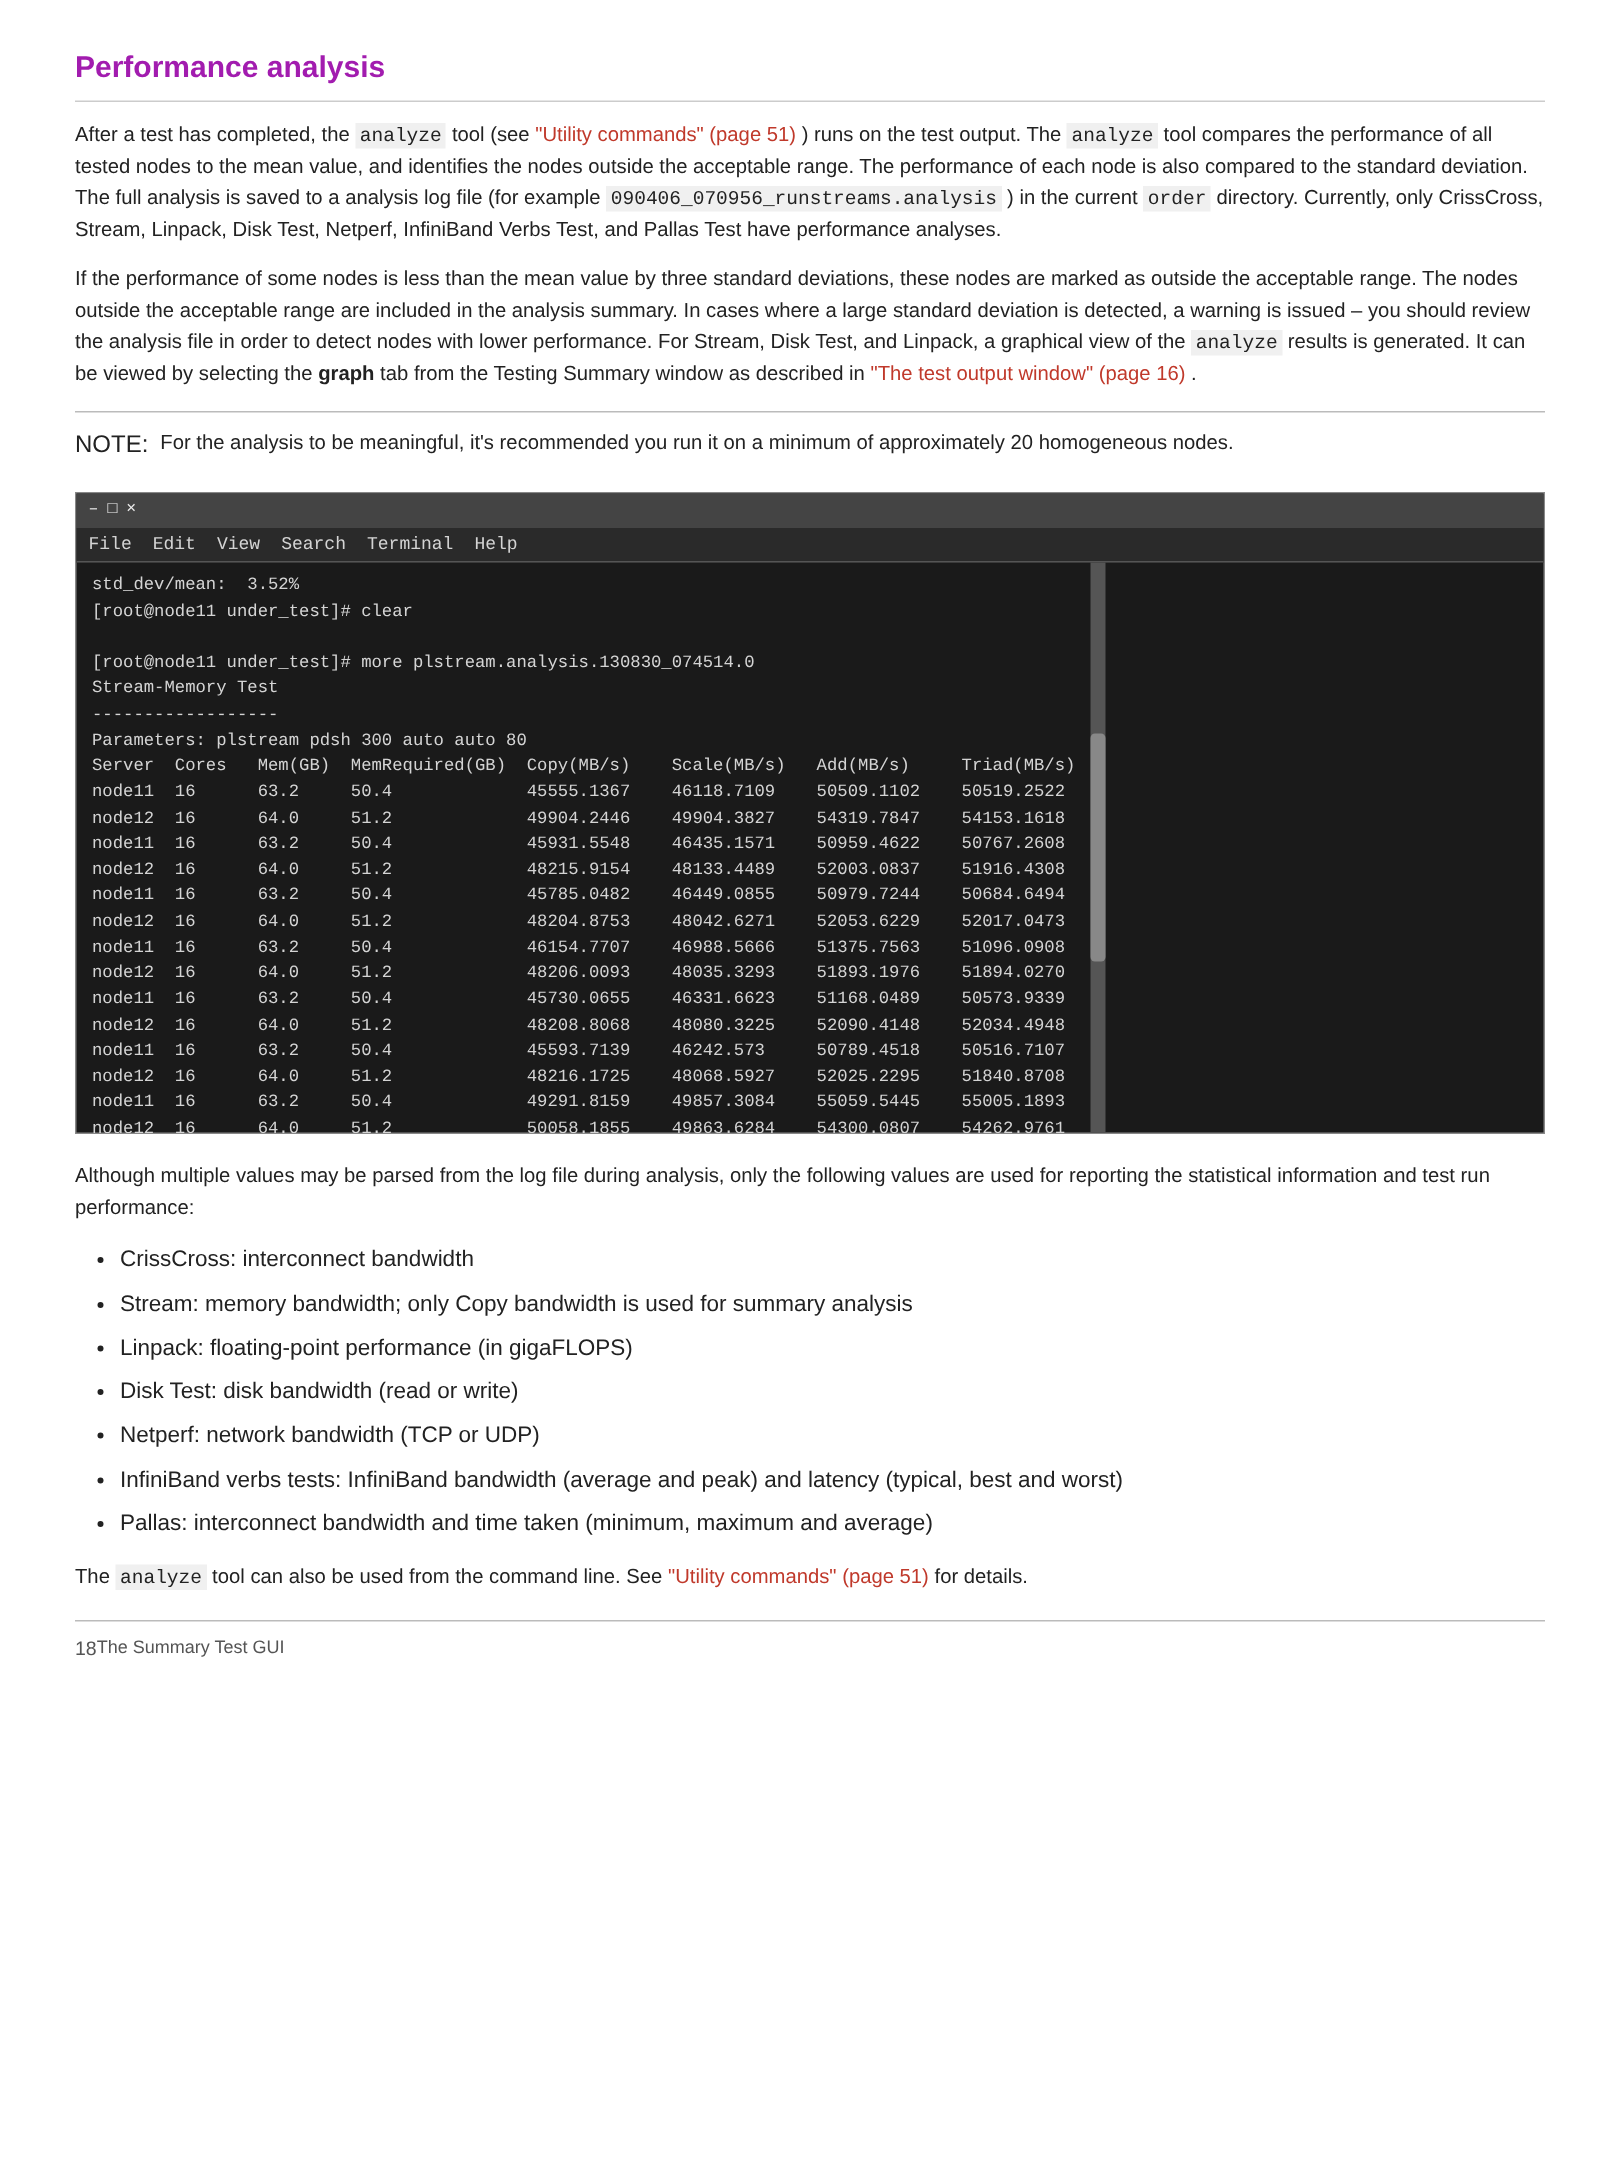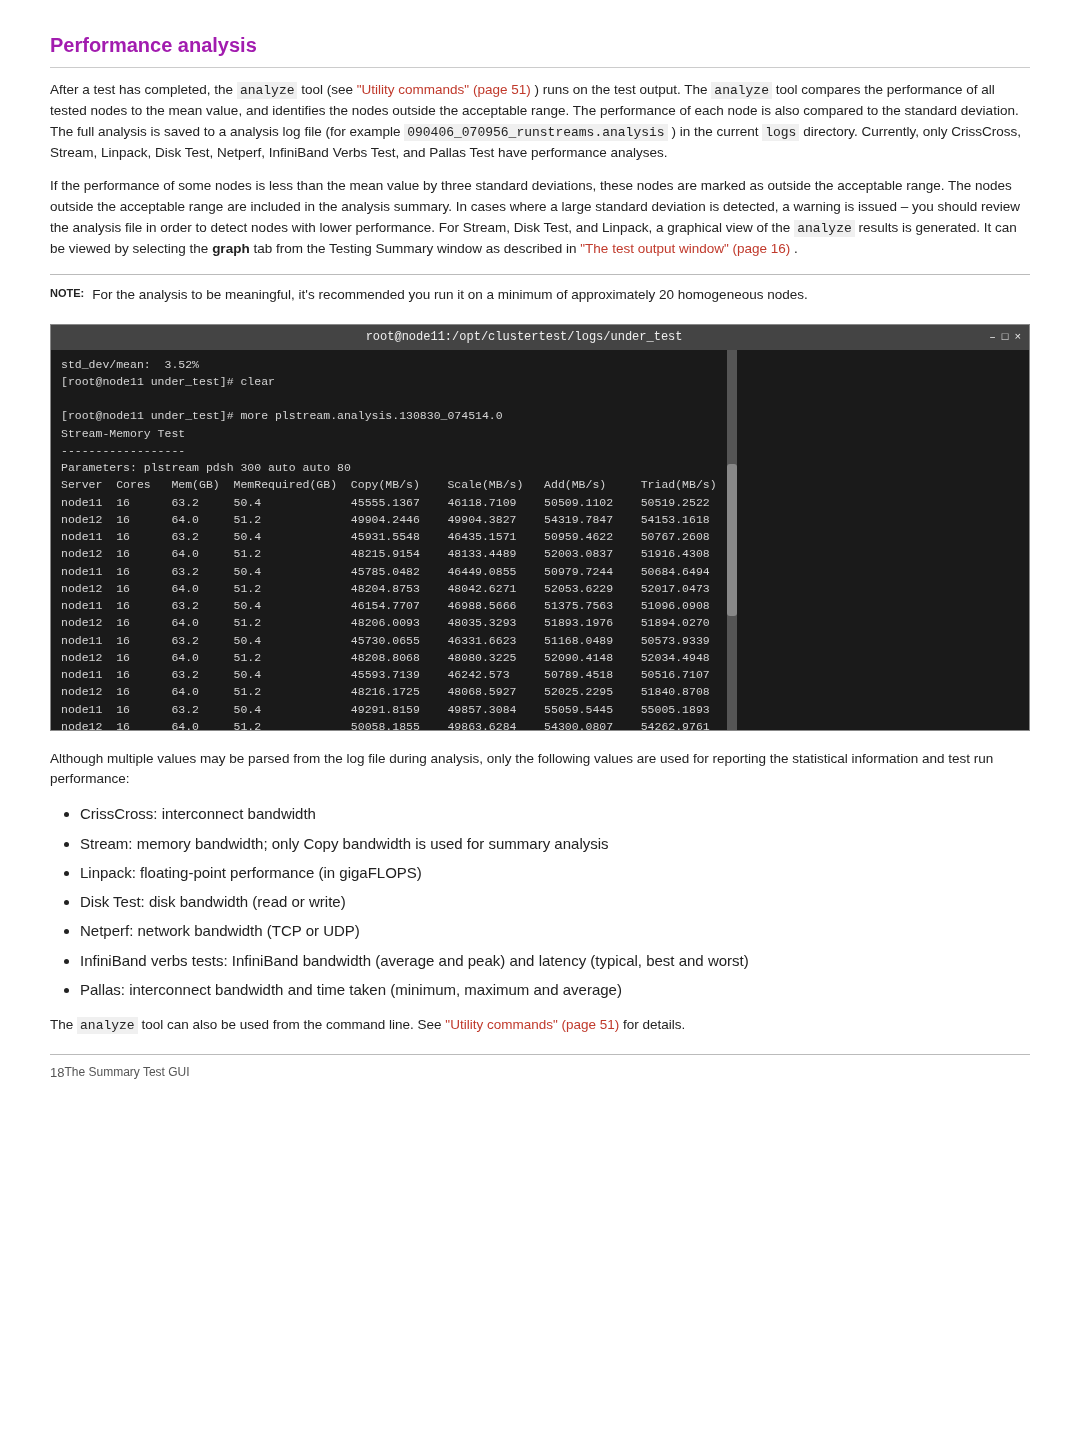--- a/index.html
+++ b/index.html
@@ -34,22 +34,22 @@
       text-decoration: none;
     }
     .note-block {
       display: flex;
       gap: 8px;
       margin: 14px 0;
       border-top: 1px solid #bbb;
       padding-top: 10px;
     }
     .note-label {
-      font-weight: bold;
-      font-size: 11px;
+      font-weight: normal;
+      font-size: 16px;
       color: #222;
       white-space: nowrap;
     }
     .note-text {
       font-size: 13.5px;
     }
     
     .terminal-wrapper {
       border: 1px solid #888;
       margin: 18px 0 18px 0;
@@ -125,47 +125,54 @@
 <p>
   <span>After a test has completed, the</span>
   <code class="mono">analyze</code>
   <span>tool (see</span>
   <a class="link-ref" href="#">"Utility commands" (page 51)</a>
   <span>) runs on the test output. The</span>
   <code class="mono">analyze</code>
   <span>tool compares the performance of all tested nodes to the mean value, and identifies the nodes outside the acceptable range. The performance of each node is also compared to the standard deviation. The full analysis is saved to a analysis log file (for example</span>
   <code class="mono">090406_070956_runstreams.analysis</code>
   <span>) in the current</span>
-  <code class="mono">logs</code>
+  <code class="mono">order</code>
   <span>directory. Currently, only CrissCross, Stream, Linpack, Disk Test, Netperf, InfiniBand Verbs Test, and Pallas Test have performance analyses.</span>
 </p>
 
 <p>
   <span>If the performance of some nodes is less than the mean value by three standard deviations, these nodes are marked as outside the acceptable range. The nodes outside the acceptable range are included in the analysis summary. In cases where a large standard deviation is detected, a warning is issued – you should review the analysis file in order to detect nodes with lower performance. For Stream, Disk Test, and Linpack, a graphical view of the</span>
   <code class="mono">analyze</code>
   <span>results is generated. It can be viewed by selecting the</span>
   <strong>graph</strong>
   <span>tab from the Testing Summary window as described in</span>
   <a class="link-ref" href="#">"The test output window" (page 16)</a>
   <span>.</span>
 </p>
 
 <div class="note-block">
   <span class="note-label">NOTE:</span>
   <span class="note-text">For the analysis to be meaningful, it's recommended you run it on a minimum of approximately 20 homogeneous nodes.</span>
 </div>
 
 <div class="terminal-wrapper">
   <div class="terminal-titlebar">
-    <span class="terminal-titlebar-title">root@node11:/opt/clustertest/logs/under_test</span>
     <div class="terminal-controls">
       <span>–</span>
       <span>□</span>
       <span>×</span>
     </div>
+  </div>
+  <div class="terminal-menubar">
+    <span>File</span>
+    <span>Edit</span>
+    <span>View</span>
+    <span>Search</span>
+    <span>Terminal</span>
+    <span>Help</span>
   </div>
   <div style="display:flex;position:relative;">
     <div class="terminal-body">std_dev/mean:  3.52%
 [root@node11 under_test]# clear
 
 [root@node11 under_test]# more plstream.analysis.130830_074514.0
 Stream-Memory Test
 ------------------
 Parameters: plstream pdsh 300 auto auto 80
 Server  Cores   Mem(GB)  MemRequired(GB)  Copy(MB/s)    Scale(MB/s)   Add(MB/s)     Triad(MB/s)

